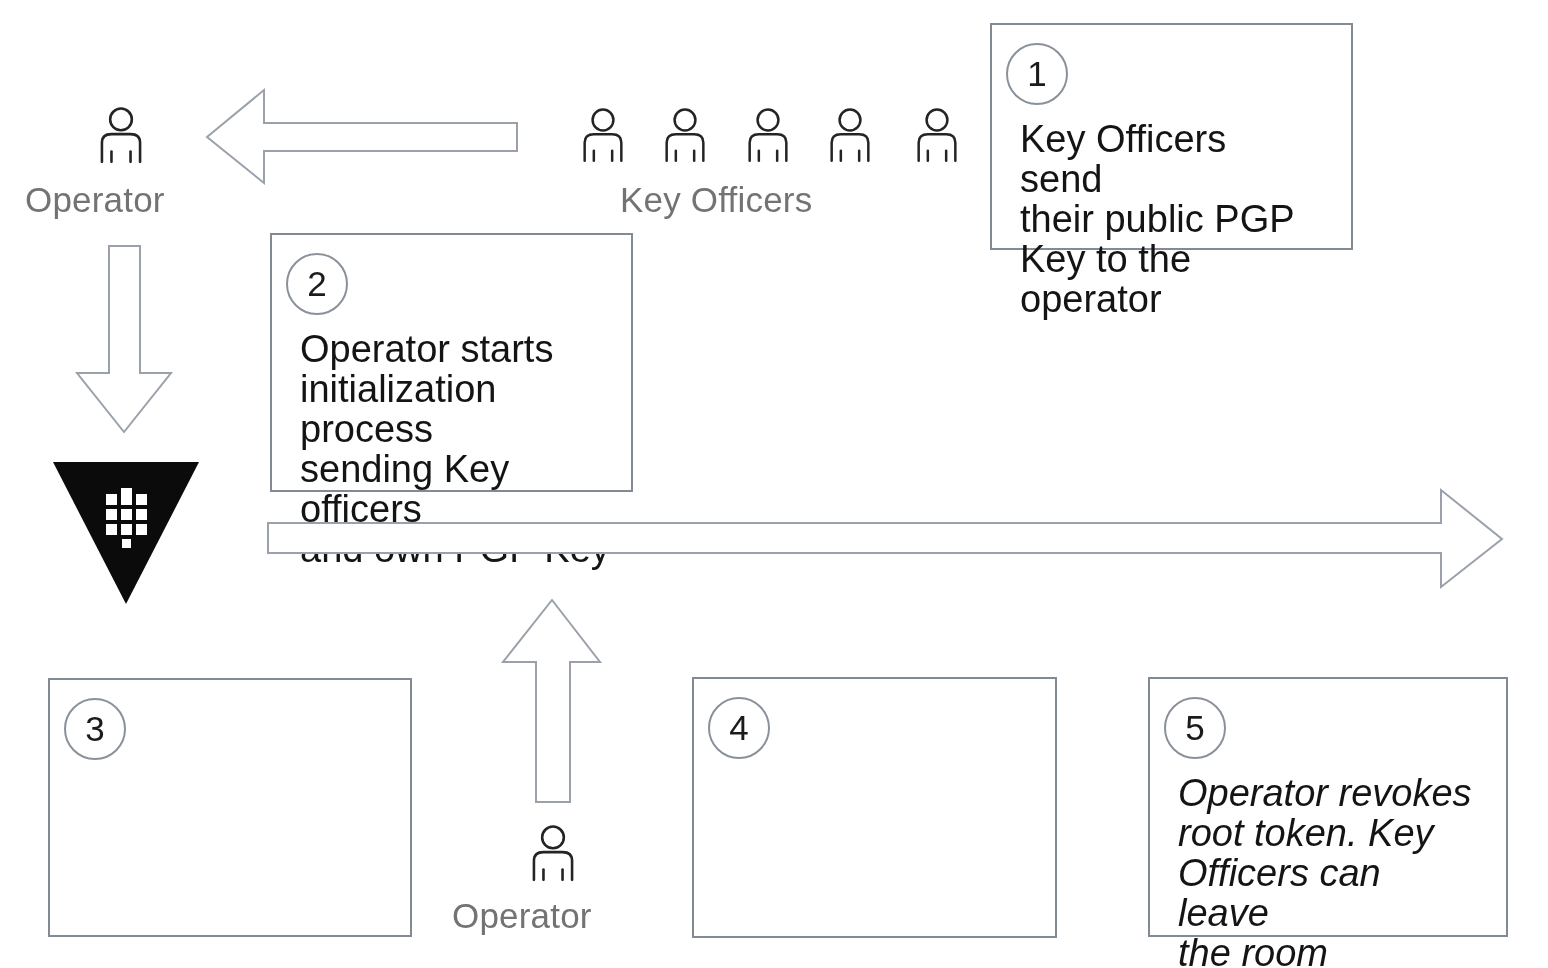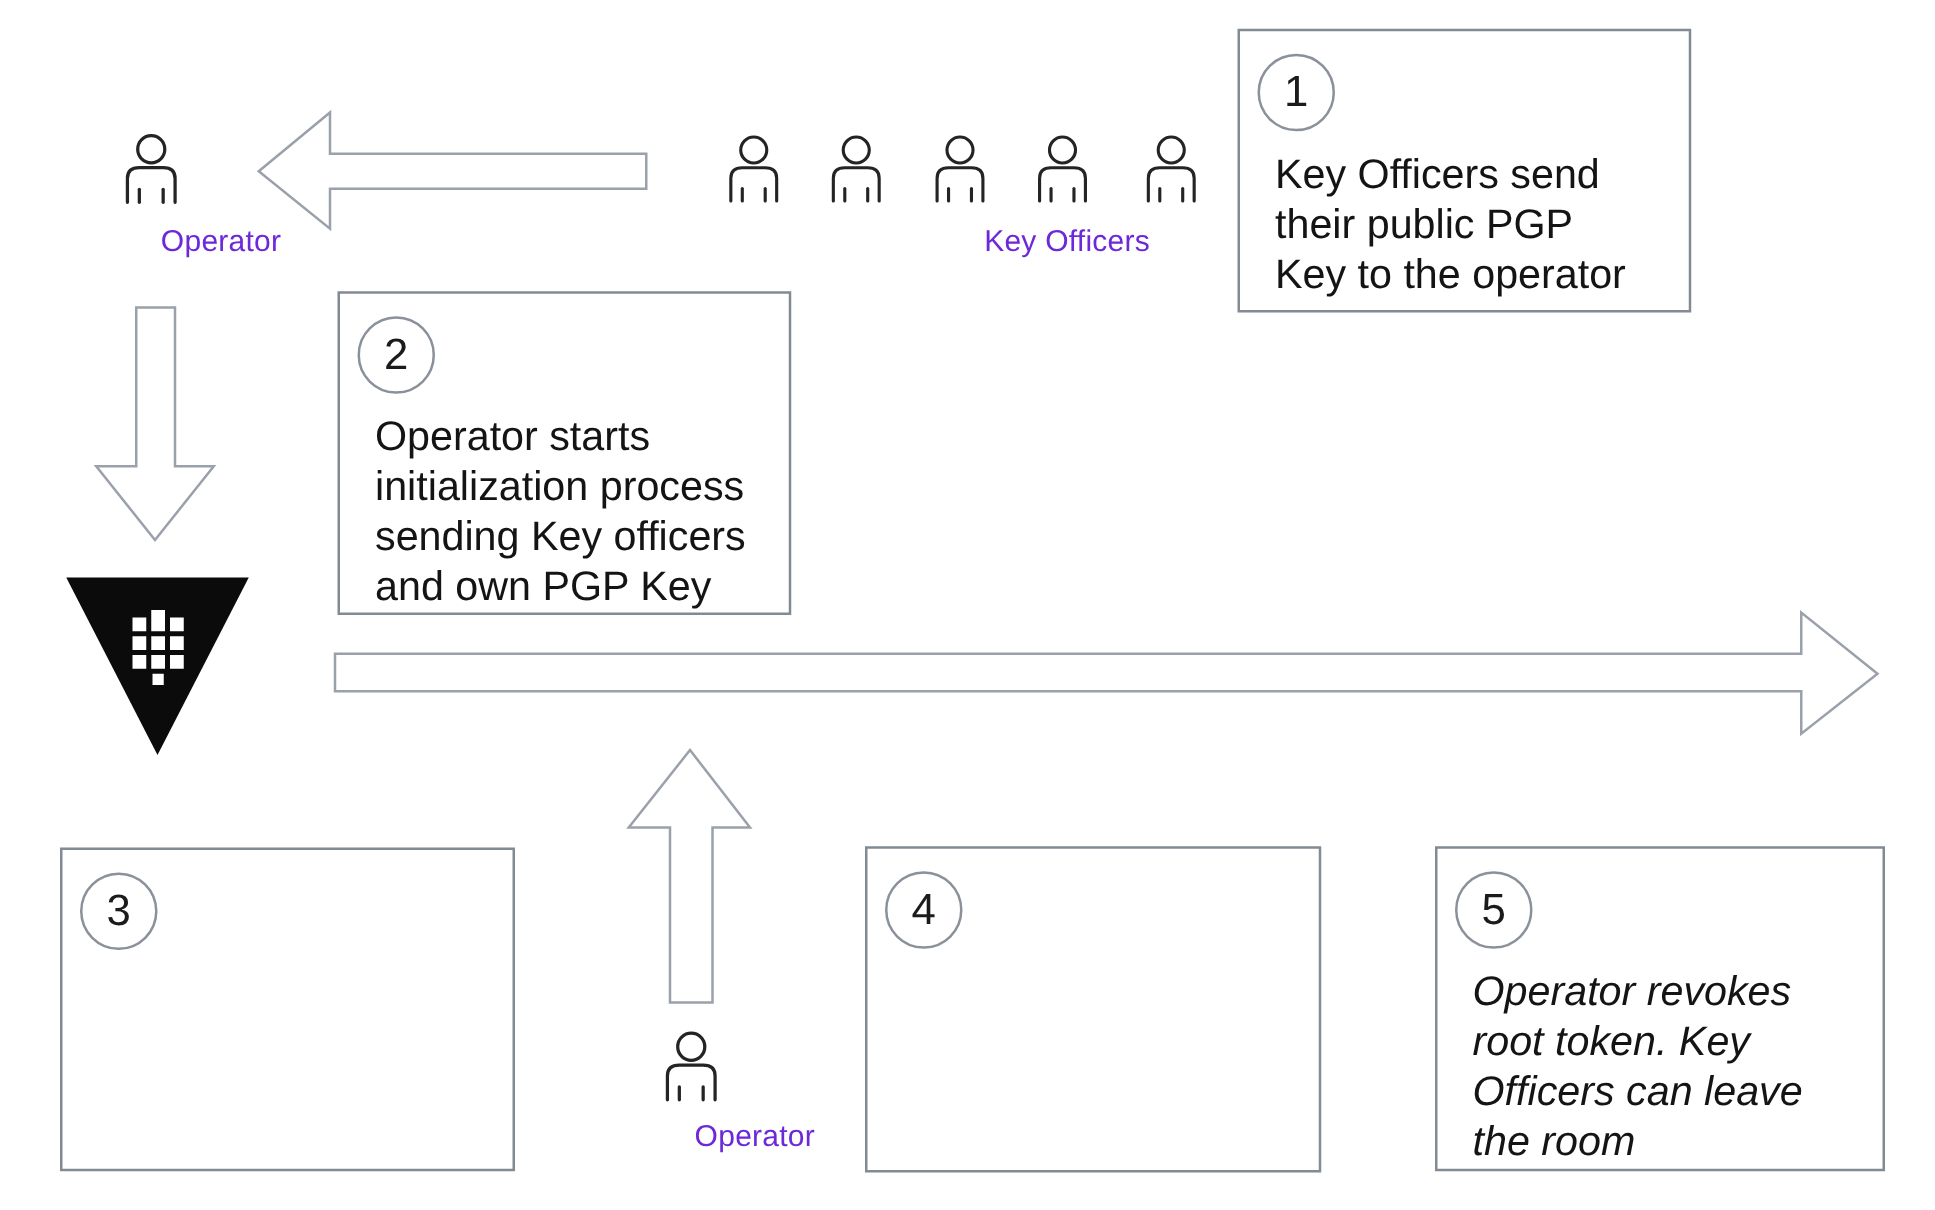--- a/index.html
+++ b/index.html
@@ -8,23 +8,23 @@
     width: 1548px;
     height: 968px;
     background: #ffffff;
     font-family: "Liberation Sans", sans-serif;
     color: #161616;
     overflow: hidden;
   }
 
   .actor-label {
     position: absolute;
-    text-align: right;
-    font-size: 24px;
-    color: #6d28d9;
+    text-align: left;
+    font-size: 35px;
+    color: #737373;
     letter-spacing: 0.2px;
   }
 
   .step-box {
     position: absolute;
     border: 2px solid #828a94;
     background: #ffffff;
     box-sizing: border-box;
     padding: 18px 10px 0 14px;
   }
@@ -35,21 +35,21 @@
     border-radius: 50%;
     box-sizing: border-box;
     display: flex;
     align-items: center;
     justify-content: center;
     font-size: 35px;
     color: #1b1b1b;
   }
   .step-text {
     margin: 14px 0 0 14px;
-    font-size: 33px;
+    font-size: 38px;
     line-height: 40px;
     white-space: pre-line;
     color: #141414;
   }
 
   .arrow-svg { position: absolute; overflow: visible; }
   .arrow-shape { fill: #ffffff; stroke: #9aa1ab; stroke-width: 2; stroke-linejoin: miter; }
 
   .person-svg { position: absolute; }
   .vault-svg { position: absolute; }

